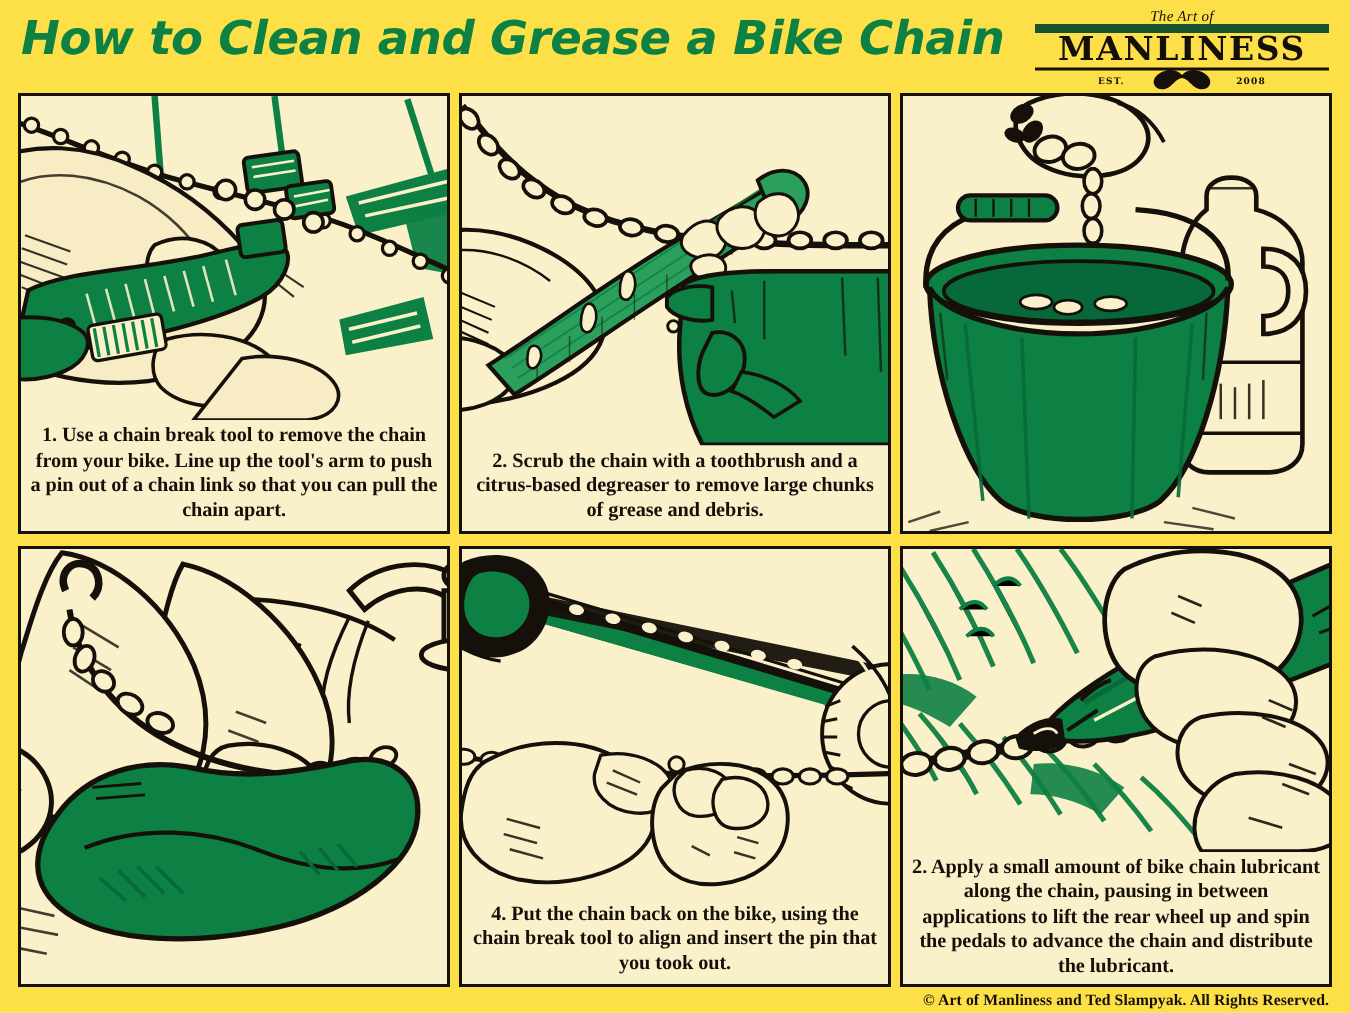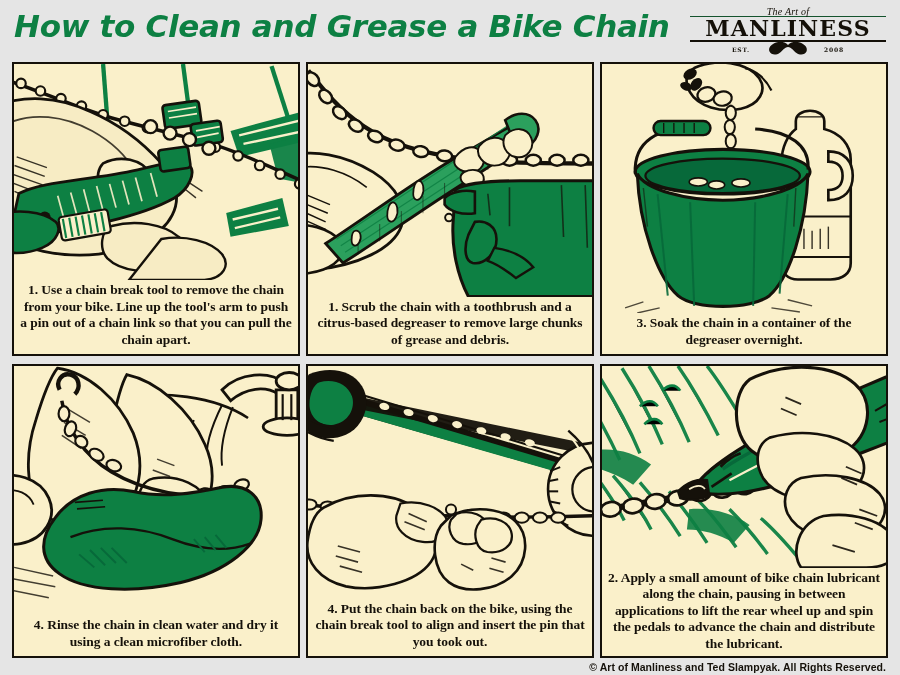--- a/index.html
+++ b/index.html
@@ -10,21 +10,21 @@
   body {
     width: 900px;
     height: 675px;
     overflow: hidden;
     font-family: "Liberation Serif", serif;
     position: relative;
   }
   .page {
     width: 900px;
     height: 675px;
-    background: #e5e5e5;
+    background: #fde047;
     position: relative;
     box-sizing: border-box;
   }
 
   
   .header {
     position: absolute;
     left: 0; top: 0;
     width: 900px;
     height: 62px;
@@ -58,21 +58,21 @@
     letter-spacing: 0.2px;
     margin-bottom: -1px;
   }
   .logo-main {
     font-family: "DejaVu Serif", serif;
     font-weight: bold;
     font-size: 22px;
     line-height: 23px;
     letter-spacing: 1.1px;
     border-bottom: 2px solid #141008;
-    border-top: 1px solid #14532d;
+    border-top: 6px solid #14532d;
     padding: 0 2px;
   }
   .logo-bottom {
     position: relative;
     height: 14px;
     font-family: "DejaVu Serif", serif;
     font-size: 6px;
     font-weight: bold;
     letter-spacing: 0.8px;
     line-height: 14px;
@@ -125,21 +125,21 @@
     padding: 2px 6px 6px 6px;
     letter-spacing: -0.05px;
   }
   .panel-6 .caption { padding-bottom: 4px; }
 
   
   .footer {
     position: absolute;
     right: 14px;
     bottom: 2px;
-    font-family: Liberation Sans, sans-serif;
+    font-family: Liberation Serif, serif;
     font-weight: bold;
     font-size: 10.5px;
     color: #15110a;
     letter-spacing: 0.05px;
   }
 
   svg.scene { display: block; width: 100%; height: 100%; }
 </style>
 </head>
 <body>
@@ -352,21 +352,21 @@
           <path d="M168 146 C178 144 188 150 188 162 C188 176 176 186 166 184 C158 182 158 168 162 158 Z" fill="#0d8043" stroke="#15110a" stroke-width="2.4"></path>
           <path d="M186 170 C200 172 214 178 222 188 L206 198 C196 190 186 184 180 182 Z" fill="#0d8043" stroke="#15110a" stroke-width="2.2"></path>
           <g stroke="#15110a" stroke-width="1.5" opacity="0.7">
             <path d="M180 120 L182 140"></path>
               <path d="M200 114 L200 150"></path>
             <path d="M248 112 L250 160"></path>
               <path d="M270 112 L272 170"></path>
           </g>
         </svg>
       </div>
-      <div class="caption">1. Scrub the chain with a toothbrush and a citrus-based degreaser to remove large chunks of grease and debris.</div>
+      <div class="caption">2. Scrub the chain with a toothbrush and a citrus-based degreaser to remove large chunks of grease and debris.</div>
     </div>
 
     <div class="panel panel-3">
       <div class="art">
         <svg class="scene" viewBox="0 0 290 245" preserveAspectRatio="xMidYMid slice">
           <rect width="290" height="245" fill="#faf0ca"></rect>
 
           <g fill="#faf0ca" stroke="#15110a" stroke-width="2.6">
             <path d="M196 56 C196 50 202 46 210 46 C218 46 224 50 224 56 L224 64 C240 68 250 80 250 94 L250 196 C250 206 242 212 230 212 L198 212 C188 212 182 206 182 196 L182 96 C182 82 188 70 196 64 Z"></path>
             <path d="M228 86 C244 86 252 96 252 110 C252 124 244 134 228 134 L228 124 C238 124 242 118 242 110 C242 102 238 96 228 96 Z"></path>
@@ -438,21 +438,20 @@
           </g>
 
           <g stroke="#15110a" stroke-width="1.4" opacity="0.75">
             <path d="M46 234 L28 240"></path>
               <path d="M62 240 L40 245"></path>
             <path d="M188 232 L212 238"></path>
               <path d="M172 240 L200 244"></path>
           </g>
         </svg>
       </div>
-      <div class="caption">3. Soak the chain in a container of the degreaser overnight.</div>
     </div>
 
     <div class="panel panel-4">
       <div class="art">
         <svg class="scene" viewBox="0 0 290 230" preserveAspectRatio="xMidYMid slice">
           <rect width="290" height="230" fill="#faf0ca"></rect>
 
           <g fill="#faf0ca" stroke="#15110a" stroke-width="2.6">
             <path d="M206 22 C222 6 250 4 264 16 L258 26 C246 18 228 20 214 32 Z"></path>
             <path d="M256 22 L276 22 L276 52 L256 52 Z"></path>
@@ -524,21 +523,20 @@
               <path d="M72 132 L98 130"></path>
           </g>
 
           <g stroke="#15110a" stroke-width="1.4" opacity="0.8">
             <path d="M10 196 L52 204"></path>
               <path d="M6 206 L46 214"></path>
             <path d="M14 186 L50 194"></path>
           </g>
         </svg>
       </div>
-      <div class="caption">4. Rinse the chain in clean water and dry it using a clean microfiber cloth.</div>
     </div>
 
     <div class="panel panel-5">
       <div class="art">
         <svg class="scene" viewBox="0 0 290 230" preserveAspectRatio="xMidYMid slice">
           <rect width="290" height="230" fill="#faf0ca"></rect>
 
           <g stroke="#0d8043" stroke-width="3">
             <path d="M2 24 L2 46"></path>
               <path d="M2 54 L2 74"></path>

